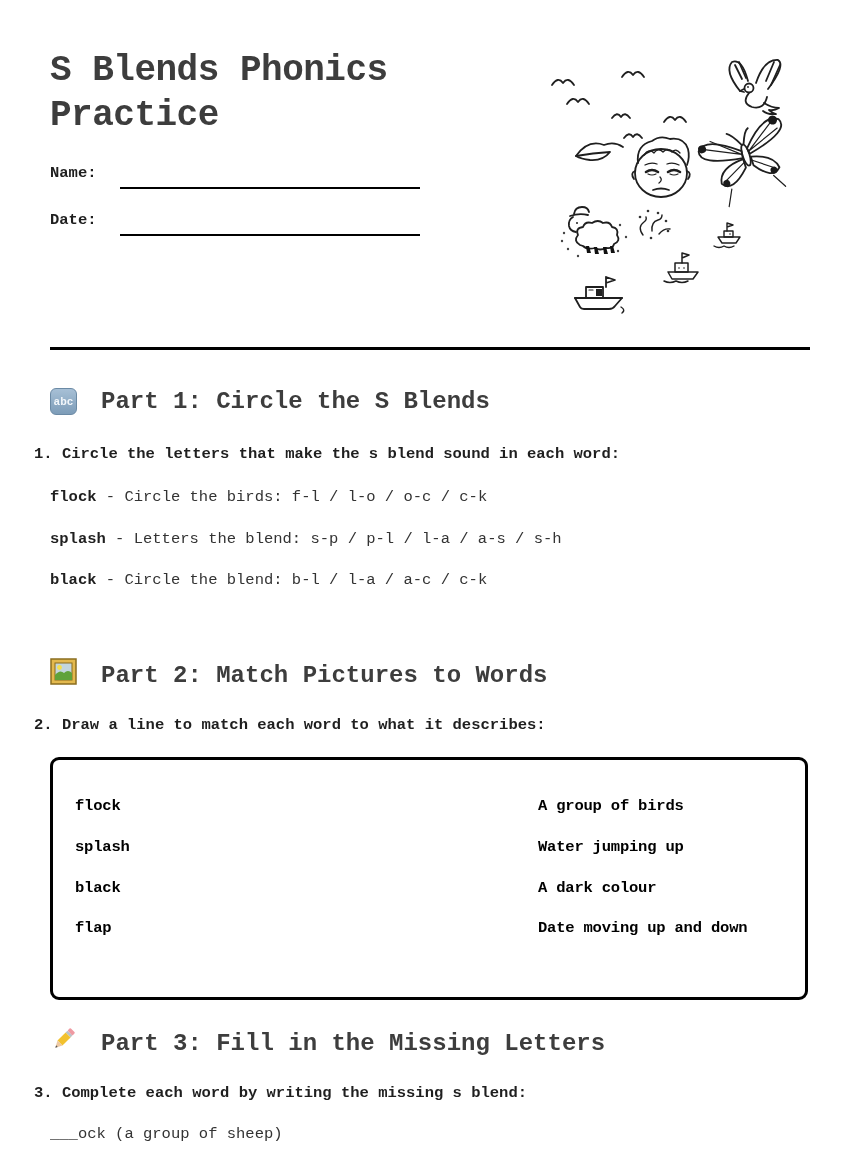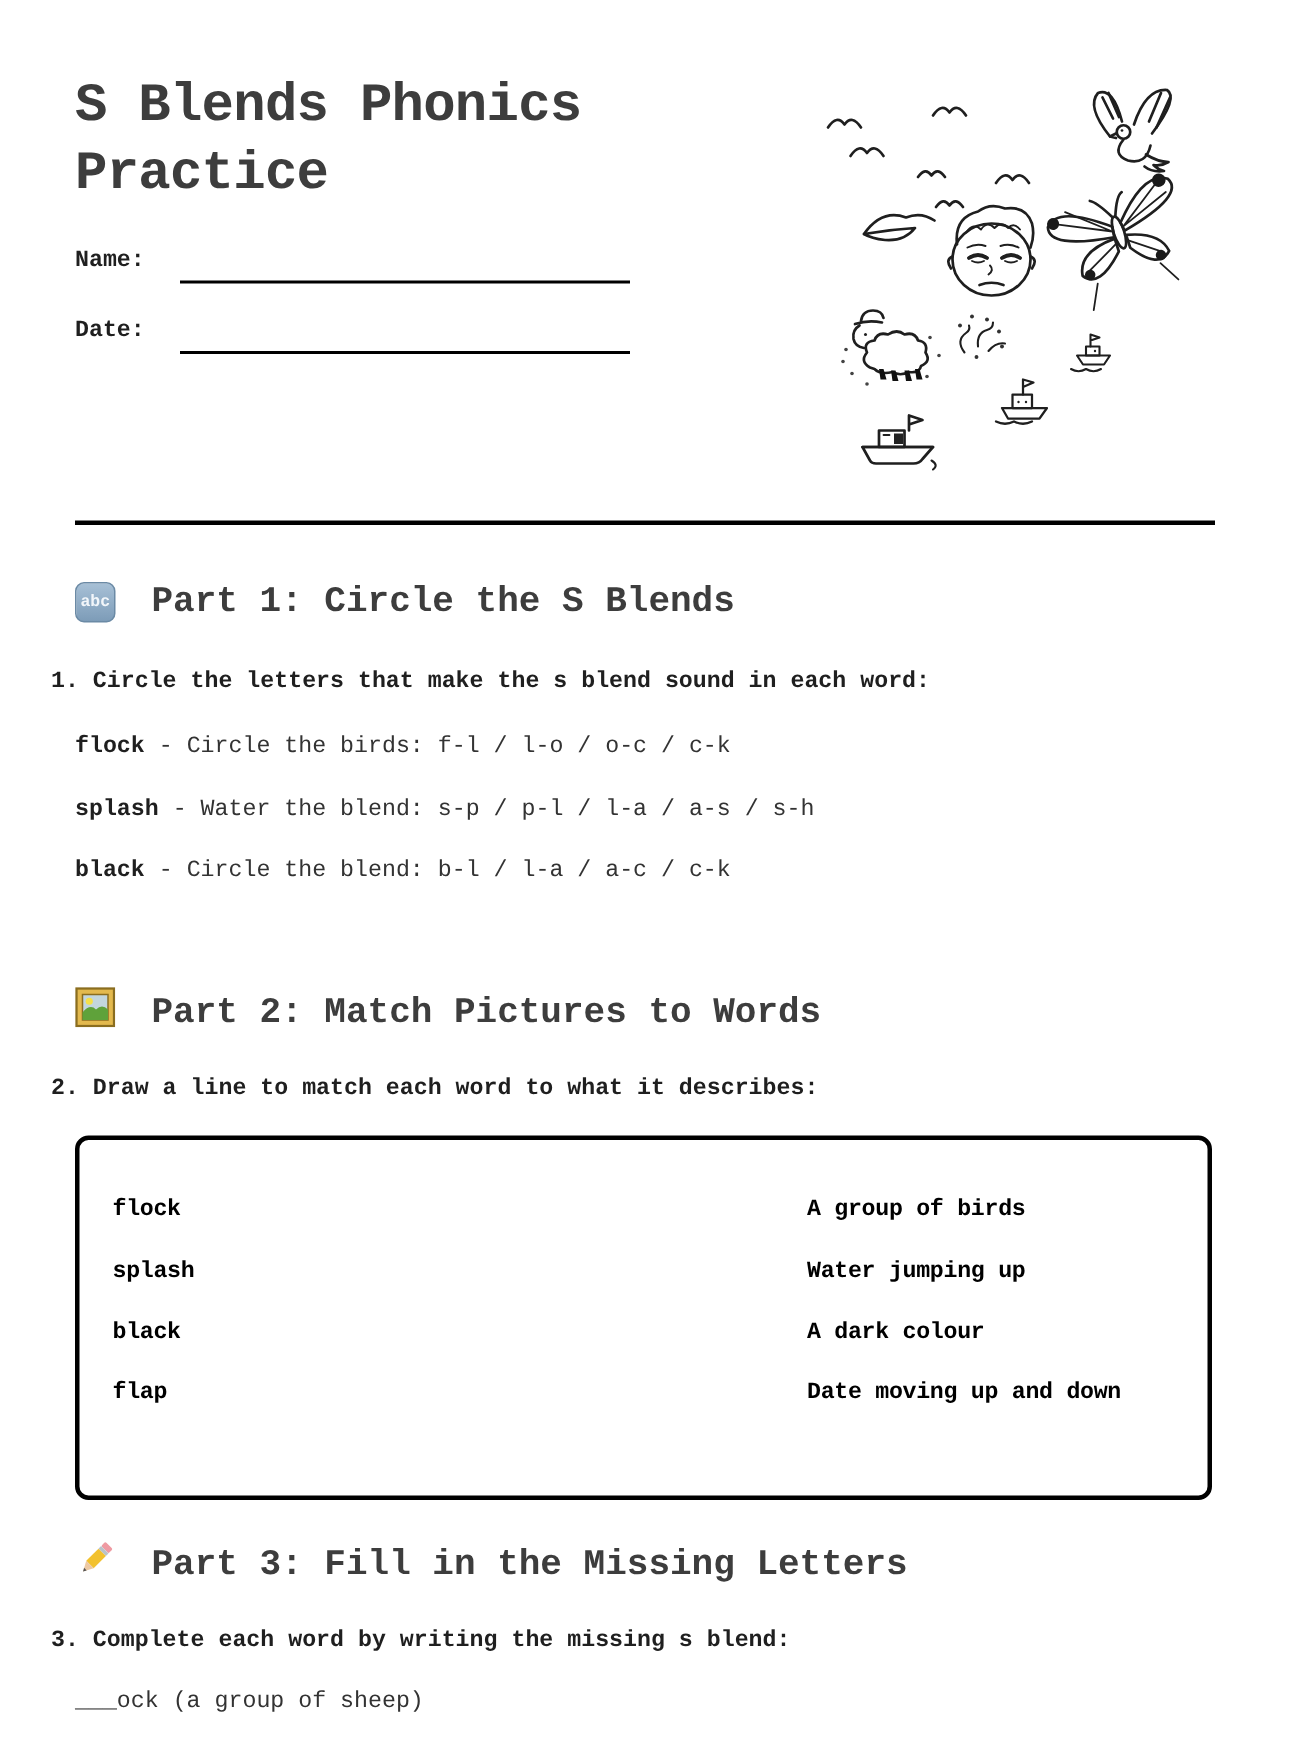--- a/index.html
+++ b/index.html
@@ -202,21 +202,21 @@
   <div class="abs h2" style="top:388px">
     <span class="icon-box abc-icon">
       <span>abc</span>
     </span>
     <span>Part 1: Circle the S Blends</span>
   </div>
 
   <div class="abs instr" style="top:445px">1. Circle the letters that make the s blend sound in each word:</div>
 
   <div class="abs item-line" style="top:488px"><b>flock</b><span> - Circle the birds: f-l / l-o / o-c / c-k</span></div>
-  <div class="abs item-line" style="top:530px"><b>splash</b><span> - Water the blend: s-p / p-l / l-a / a-s / s-h</span></div>
+  <div class="abs item-line" style="top:530px"><b>splash</b><span> - Letters the blend: s-p / p-l / l-a / a-s / s-h</span></div>
   <div class="abs item-line" style="top:571px"><b>black</b><span> - Circle the blend: b-l / l-a / a-c / c-k</span></div>
 
   <div class="abs h2" style="top:658px">
     <span class="icon-box">
       <svg width="27" height="27" viewBox="0 0 27 27" aria-hidden="true">
         <rect x="1" y="1" width="25" height="25" fill="#e3b94e" stroke="#8a6d1f" stroke-width="1.5"></rect>
         <rect x="5" y="5" width="17" height="17" fill="#c3d6dd" stroke="#8a6d1f" stroke-width="1"></rect>
         <circle cx="9.5" cy="9.5" r="2.4" fill="#f5e04b"></circle>
         <path d="M5,17 Q10,11 14,15 Q18,11 22,15 L22,22 L5,22 Z" fill="#5fa23a"></path>
       </svg>

